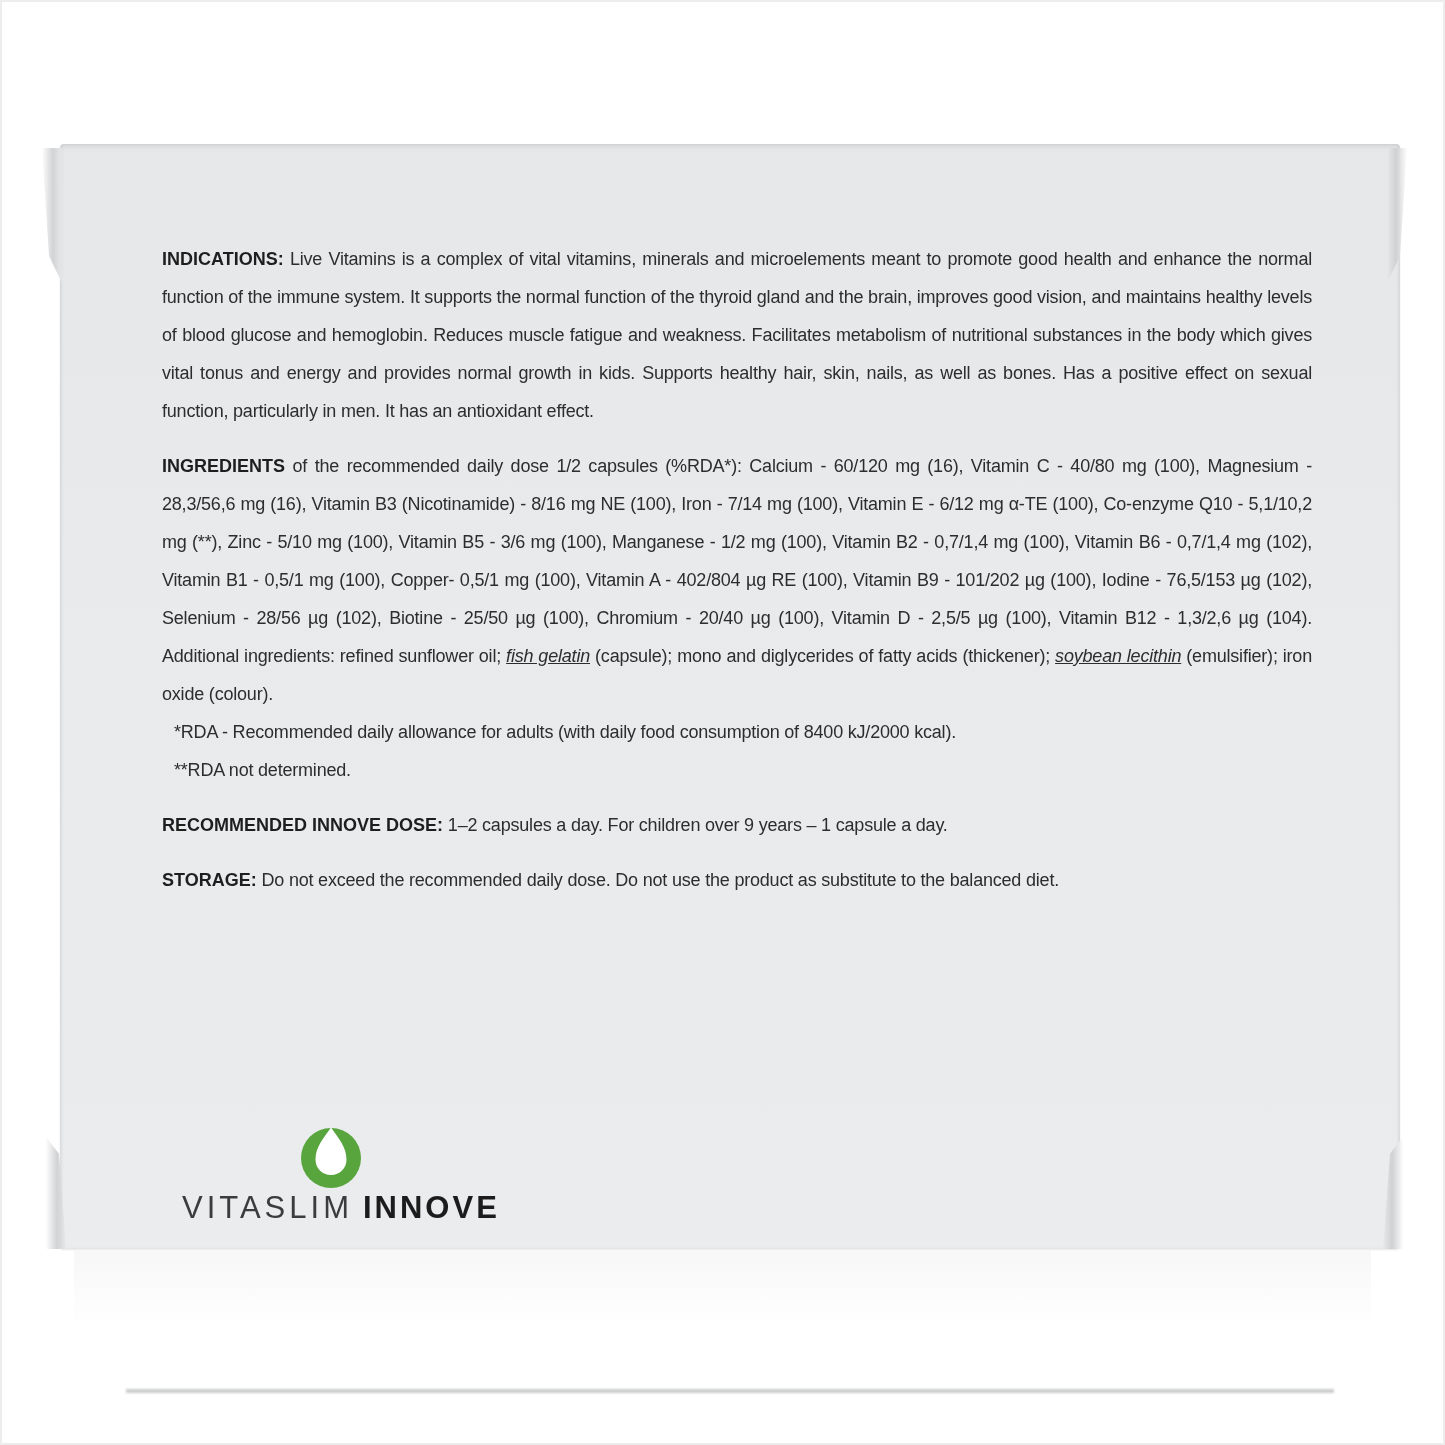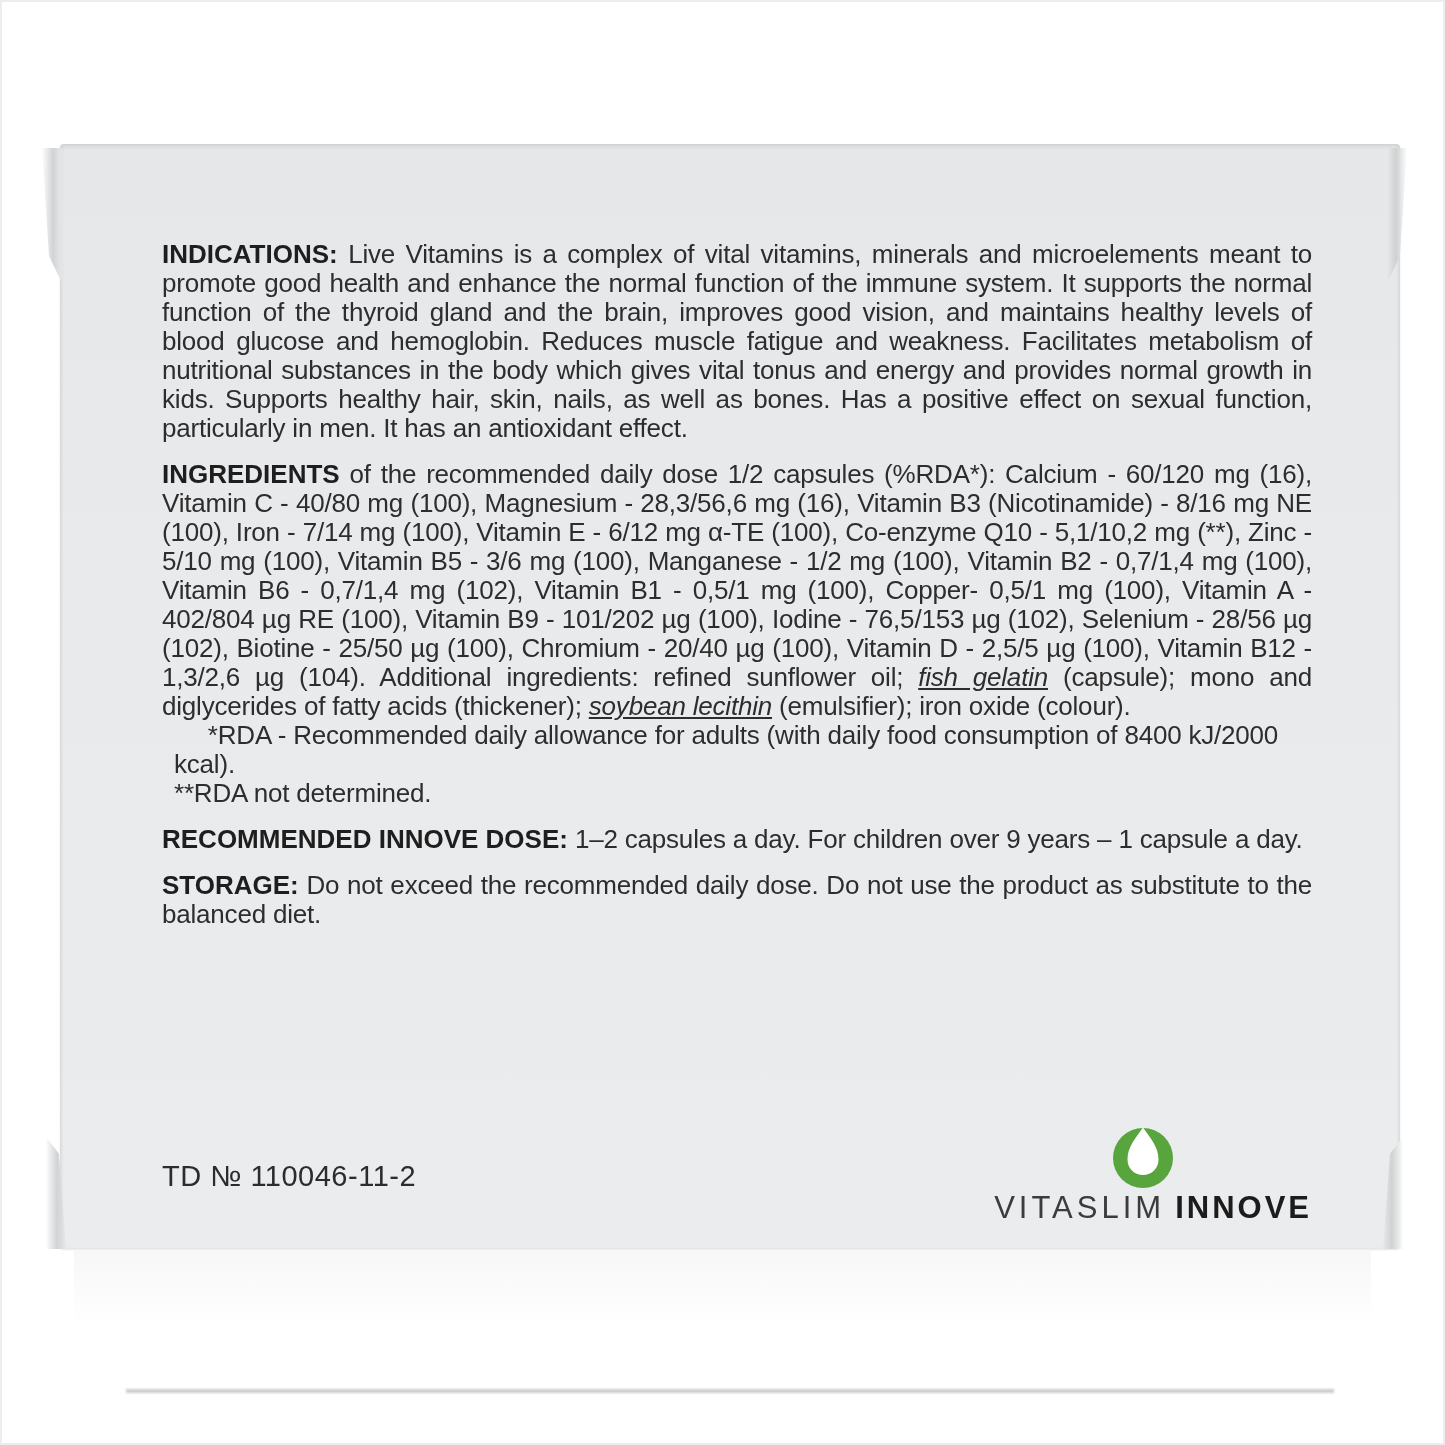--- a/index.html
+++ b/index.html
@@ -40,22 +40,22 @@
   .flap.tl{left:40px;top:146px;height:135px;clip-path:polygon(0 0,100% 0,100% 100%,35% 80%);}
   .flap.tr{left:1385px;top:146px;height:135px;background:linear-gradient(270deg,#fdfdfd 0%,#cdced0 55%,#e7e8ea 100%);clip-path:polygon(0 0,100% 0,65% 80%,0 100%);}
   .flap.bl{left:44px;top:1135px;height:112px;clip-path:polygon(0 0,65% 15%,100% 100%,0 100%);}
   .flap.br{left:1381px;top:1135px;height:112px;background:linear-gradient(270deg,#fdfdfd 0%,#cdced0 55%,#e7e8ea 100%);clip-path:polygon(35% 15%,100% 0,100% 100%,0 100%);}
 
   
   .content{
     position:absolute;
     left:102px;right:88px;top:96px;
     color:#2d2d2d;
-    font-size:26px;
-    line-height:29px;
+    font-size:18px;
+    line-height:38px;
     letter-spacing:-0.2px;
   }
   .content p{
     margin:0 0 17px 0;
     text-align:justify;
     text-align-last:left;
   }
   .hd{font-weight:bold;color:#1e1e1e;letter-spacing:0;}
   .it{font-style:italic;text-decoration:underline;}
   .note{display:block;text-align:center;margin-left:12px;}
@@ -85,21 +85,20 @@
       <p><span class="hd">INGREDIENTS</span><span> of the recommended daily dose 1/2 capsules (%RDA*):  </span><span>Calcium - 60/120 mg (16), Vitamin C - 40/80 mg (100), Magnesium - 28,3/56,6 mg (16), Vitamin B3 (Nicotinamide) - 8/16 mg NE (100), Iron - 7/14 mg (100), Vitamin E - 6/12 mg α-TE (100), Co-enzyme Q10 - 5,1/10,2 mg (**), Zinc - 5/10 mg (100), Vitamin B5 - 3/6 mg (100), Manganese - 1/2 mg (100), Vitamin B2 - 0,7/1,4 mg (100), Vitamin B6 - 0,7/1,4 mg (102), Vitamin B1 - 0,5/1 mg (100), Copper- 0,5/1 mg (100), Vitamin A - 402/804 µg RE (100), Vitamin B9 - 101/202 µg (100), Iodine - 76,5/153 µg (102), Selenium - 28/56 µg (102), Biotine - 25/50 µg (100), Chromium - 20/40 µg (100), Vitamin D - 2,5/5 µg (100), Vitamin B12 - 1,3/2,6 µg (104). Additional ingredients: refined sunflower oil; </span><span class="it">fish gelatin</span><span> (capsule); mono and diglycerides of fatty acids (thickener); </span><span class="it">soybean lecithin</span><span> (emulsifier); iron oxide (colour).</span><span class="note">*RDA - Recommended daily allowance for adults (with daily food consumption of 8400 kJ/2000 kcal).</span><span class="note">**RDA not determined.</span></p>
 
       <p><span class="hd">RECOMMENDED INNOVE DOSE:</span><span> 1–2 capsules a day. For children over 9 years – 1 capsule a day.</span></p>
 
 
 
       <p><span class="hd">STORAGE:</span><span> Do not exceed the recommended daily dose. Do not use the product as substitute to the balanced diet.</span></p>
     </div>
 
     <div class="footer">
-      <div class="td-number">TD № 110046-11-2</div>
       <div class="brand">
         <svg class="brand-logo" viewBox="0 0 64 64">
           <circle cx="32" cy="32" r="30" fill="#58a53e"></circle>
           <path d="M32 1.5 C 39 12, 47.5 20.5, 47.5 33.5
                    C 47.5 42.3, 40.8 49, 32 49
                    C 23.2 49, 16.5 42.3, 16.5 33.5
                    C 16.5 20.5, 25 12, 32 1.5 Z" fill="#ffffff"></path>
         </svg>
         <div class="brand-text"><span>VITASLIM</span><span class="b2">INNOVE</span></div>
       </div>

